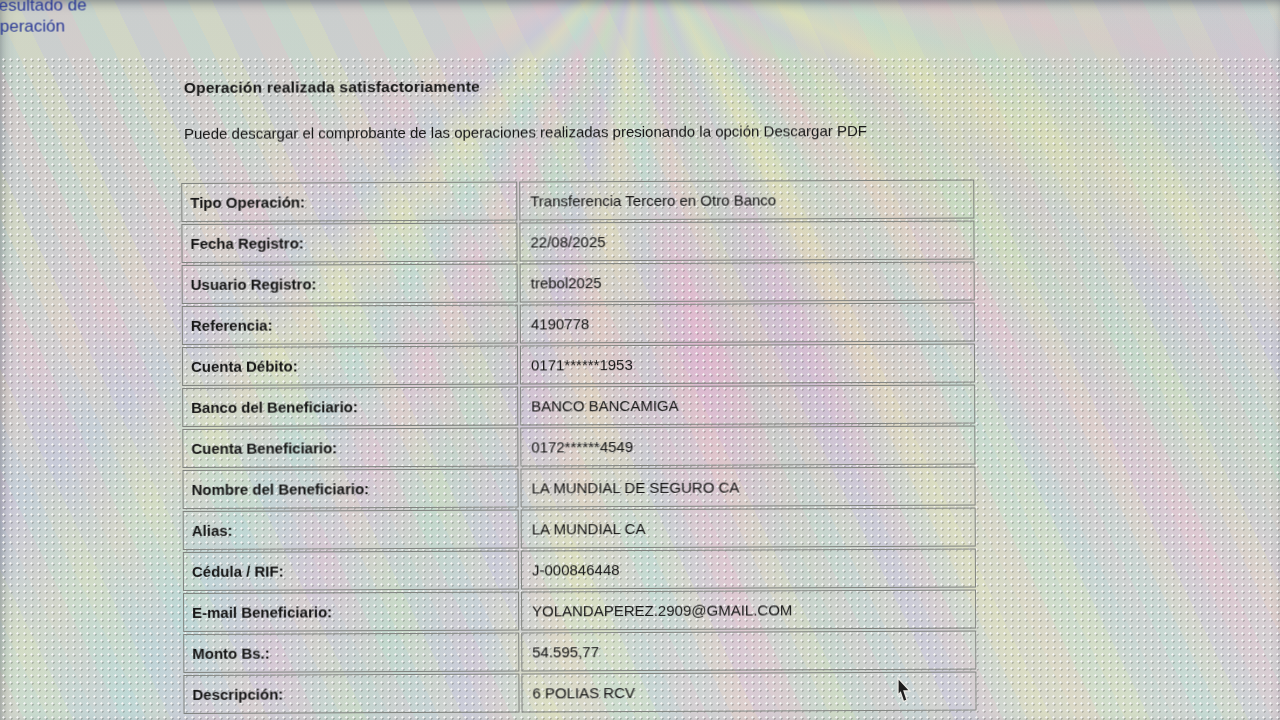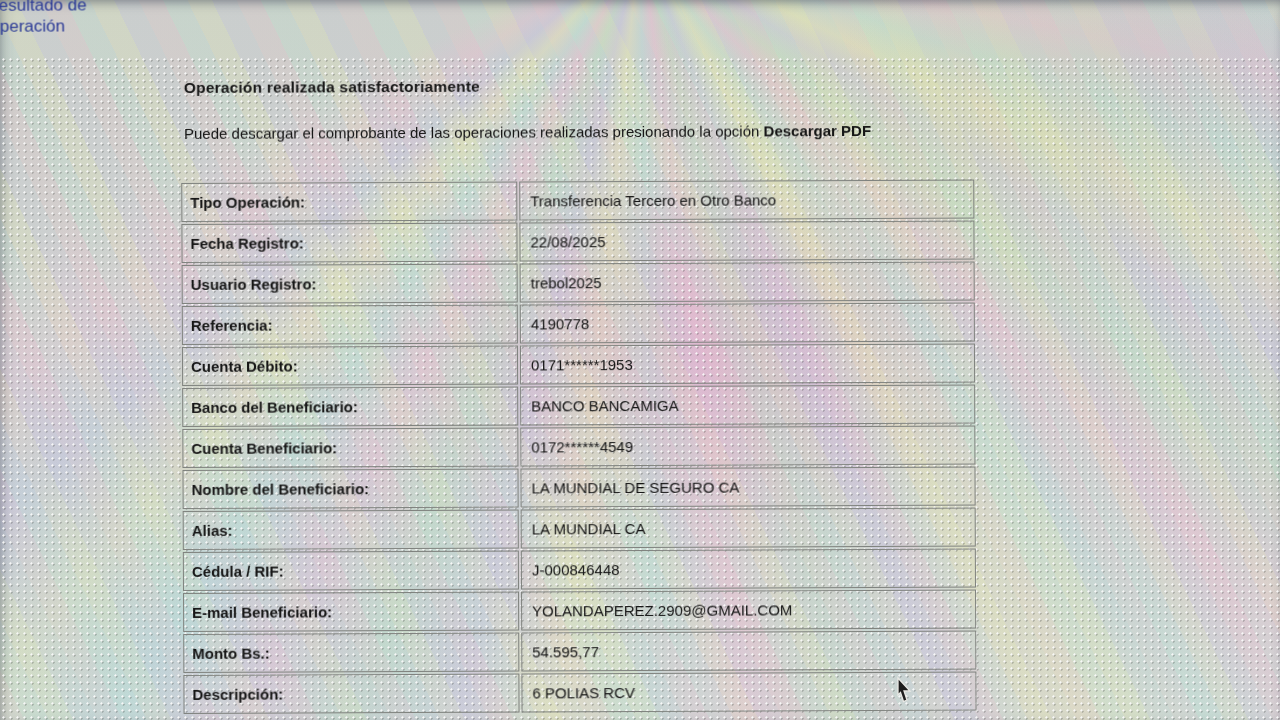--- a/index.html
+++ b/index.html
@@ -89,21 +89,21 @@
     font-size: 15.5px; font-weight: bold;
     letter-spacing: 0.2px;
   }
 
   .hint {
     position: absolute;
     left: 185px; top: 118px;
     width: 768px;
     font-size: 15px; line-height: 27px;
   }
-  .hint b { font-weight: bold; }
+  .hint b { font-weight: normal; }
 
   table.details {
     position: absolute;
     left: 180px; top: 179px;
     width: 797px;
     border-collapse: separate;
     border-spacing: 2px;
     table-layout: fixed;
   }
   table.details th, table.details td {

